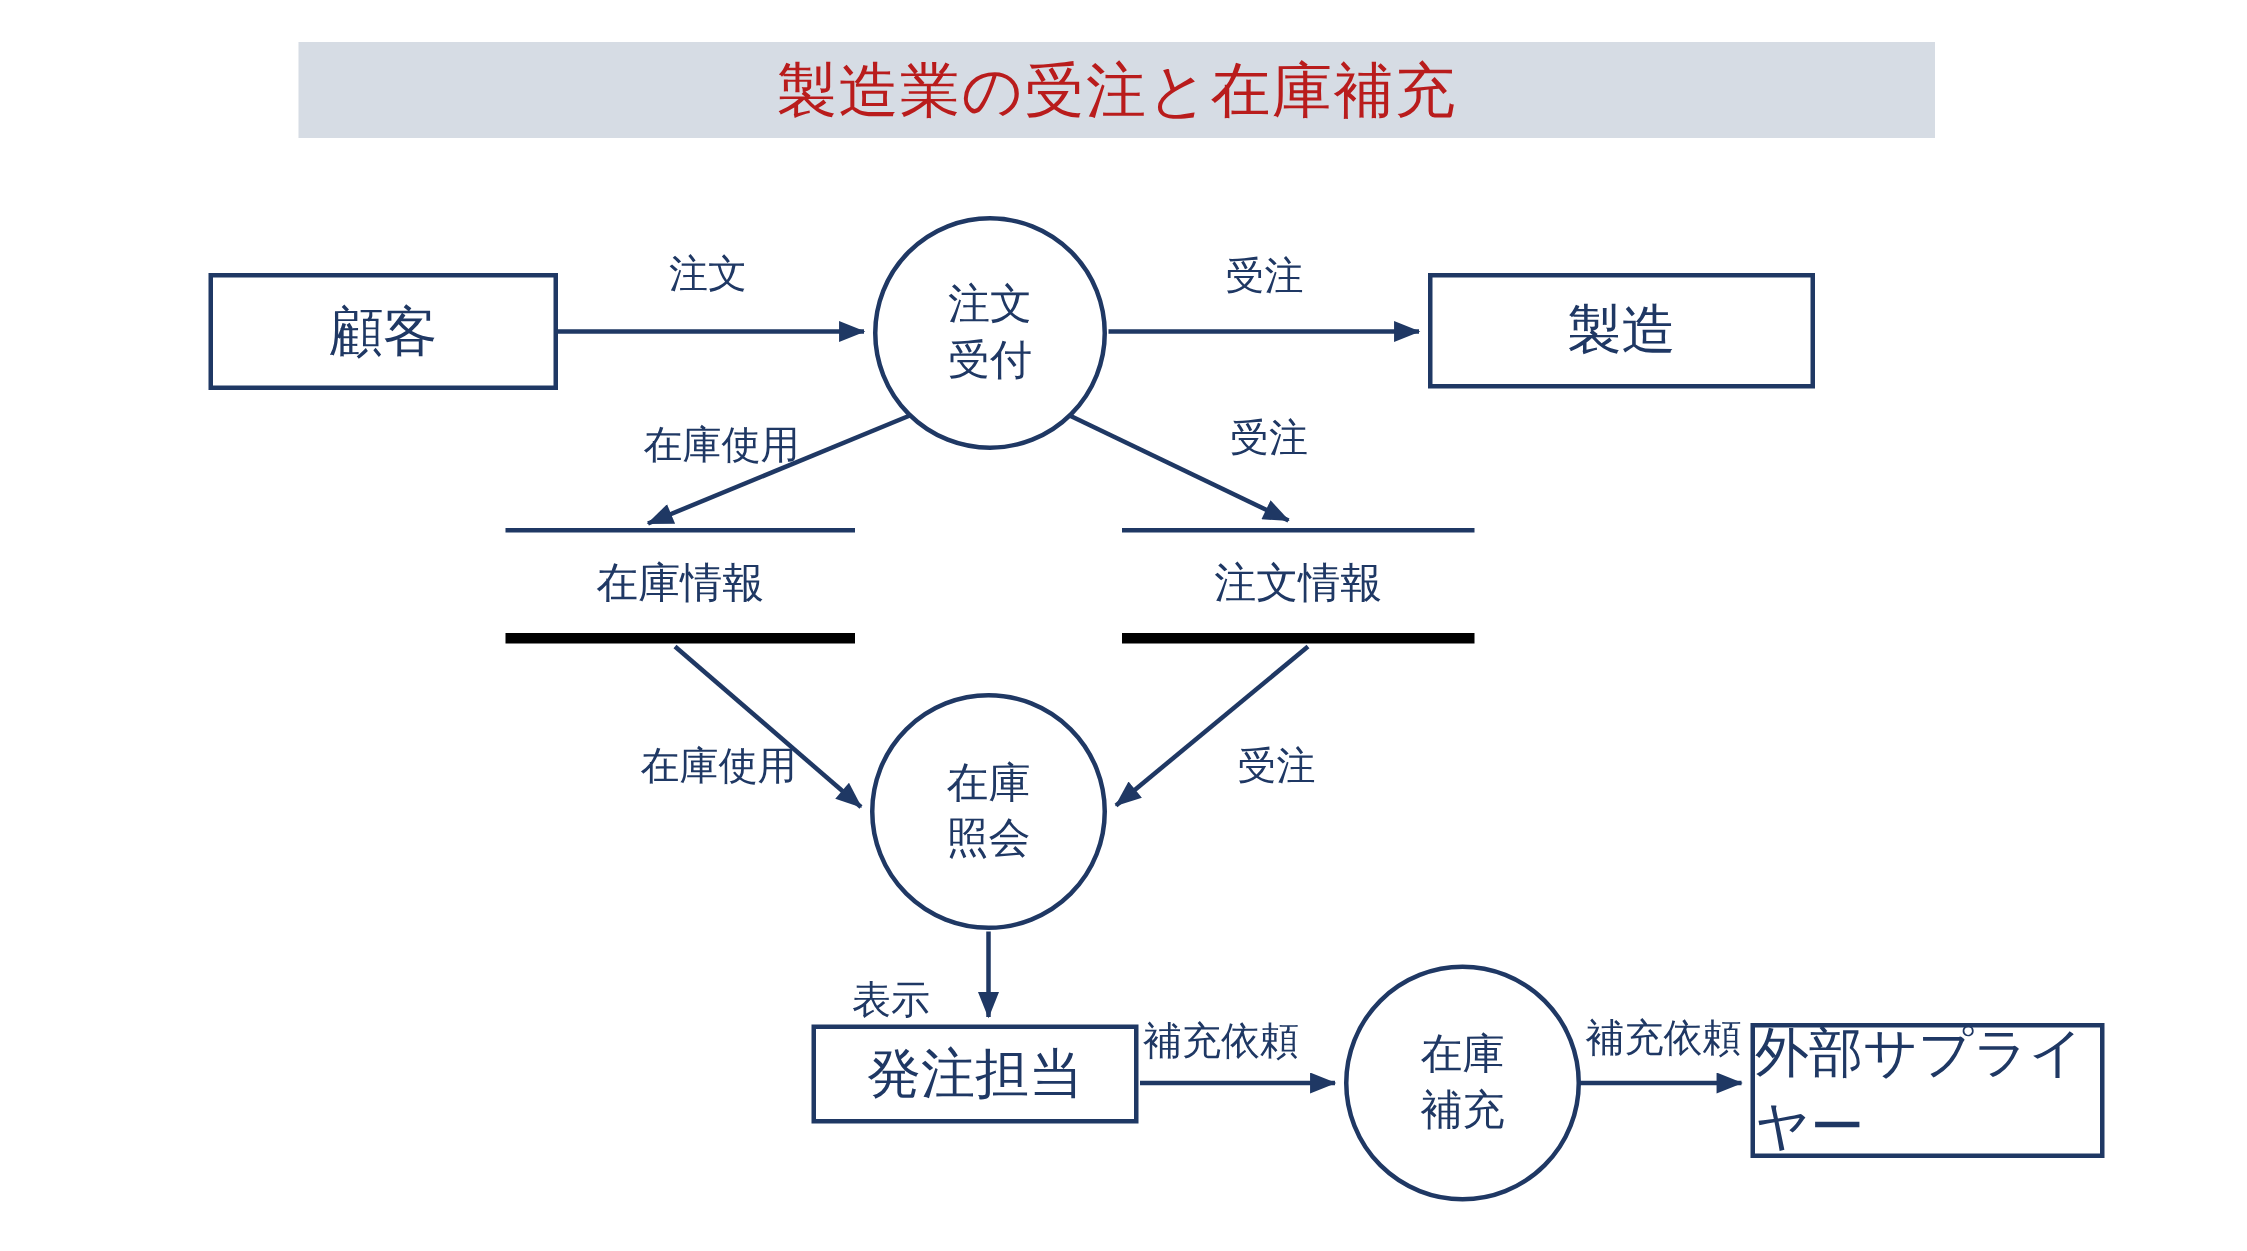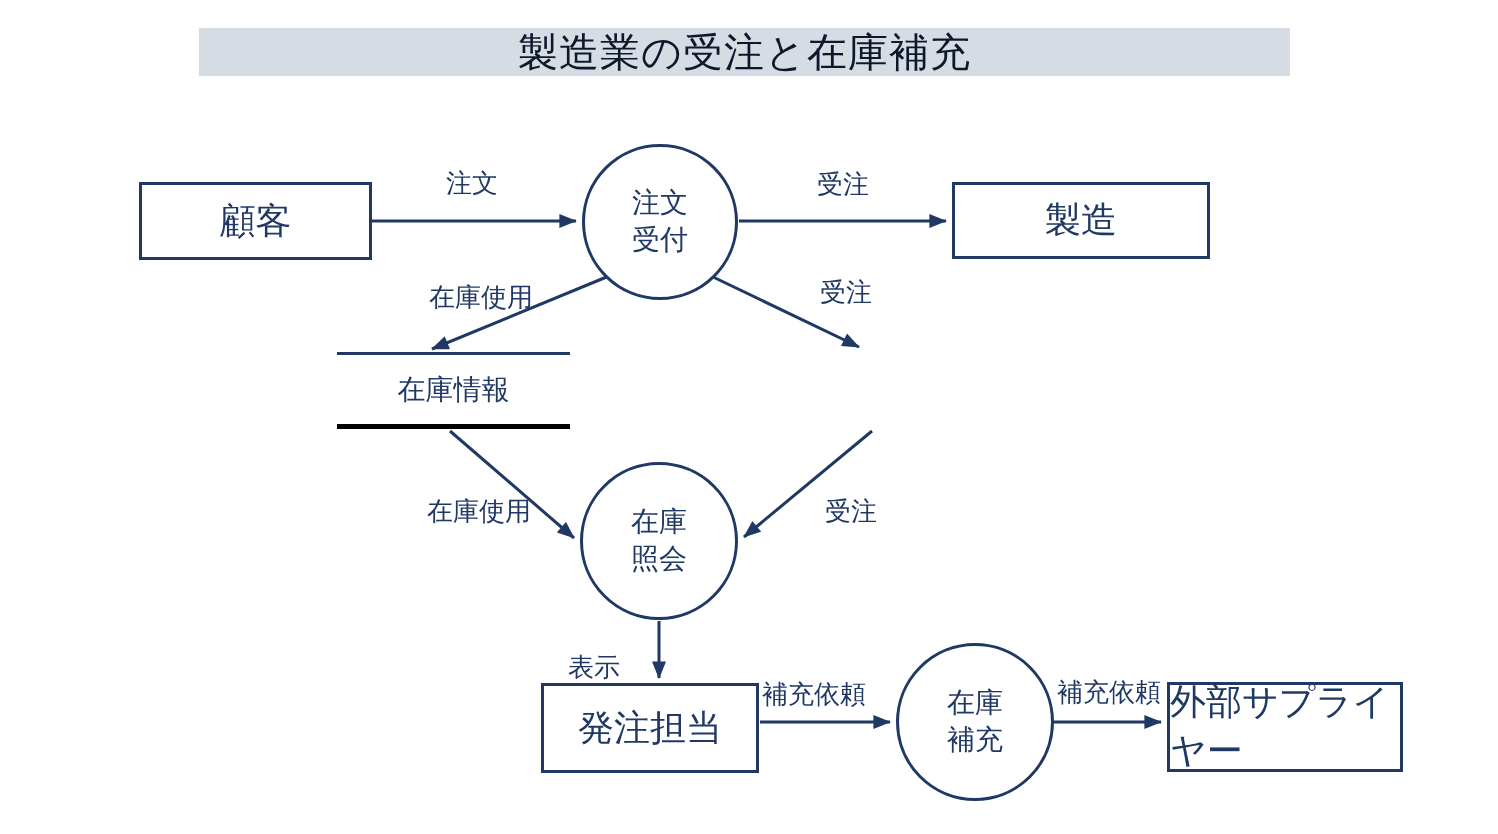--- a/index.html
+++ b/index.html
@@ -8,25 +8,25 @@
     width: 1498px;
     height: 834px;
     background: #ffffff;
     font-family: "Liberation Sans", "DejaVu Sans", sans-serif;
     color: #1f3864;
     overflow: hidden;
   }
   .title-bar {
     position: absolute;
     left: 199px; top: 28px;
-    width: 1091px; height: 48px;
+    width: 1091px; height: 64px;
     background: #d6dce4;
     display: flex; align-items: center; justify-content: center;
     font-size: 40px;
-    color: #0f172a;
+    color: #b91c1c;
     letter-spacing: 1px;
   }
   .ext-rect {
     position: absolute;
     border: 3px solid #1f3864;
     background: #ffffff;
     display: flex; align-items: center; justify-content: center;
     font-size: 36px;
     box-sizing: border-box;
   }
@@ -37,21 +37,21 @@
     background: #ffffff;
     display: flex; flex-direction: column; align-items: center; justify-content: center;
     font-size: 28px;
     line-height: 1.32;
     box-sizing: border-box;
     text-align: center;
   }
   .data-store {
     position: absolute;
     border-top: 3px solid #1f3864;
-    border-bottom: 5px solid #000000;
+    border-bottom: 7px solid #000000;
     background: transparent;
     display: flex; align-items: center; justify-content: center;
     font-size: 28px;
     box-sizing: border-box;
   }
   .flow-label {
     position: absolute;
     transform: translate(-50%, -50%);
     font-size: 26px;
     white-space: nowrap;
@@ -92,21 +92,21 @@
   </svg>
 
   <div class="ext-rect" style="left:139px; top:182px; width:233px; height:78px;">
     <span>顧客</span>
   </div>
 
   <div class="ext-rect" style="left:952px; top:182px; width:258px; height:77px;">
     <span>製造</span>
   </div>
 
-  <div class="ext-rect" style="left:541px; top:683px; width:218px; height:90px;">
+  <div class="ext-rect" style="left:541px; top:683px; width:218px; height:66px;">
     <span>発注担当</span>
   </div>
 
   <div class="ext-rect" style="left:1167px; top:682px; width:236px; height:90px;">
     <span>外部サプライヤー</span>
   </div>
 
   <div class="process-circle" style="left:582px; top:144px; width:156px; height:156px;">
     <span>注文</span>
     <span>受付</span>
@@ -119,20 +119,23 @@
 
   <div class="process-circle" style="left:896px; top:643px; width:158px; height:158px;">
     <span>在庫</span>
     <span>補充</span>
   </div>
 
   <div class="data-store" style="left:337px; top:352px; width:233px; height:77px;">
     <span>在庫情報</span>
   </div>
 
+  <div class="data-store" style="left:748px; top:352px; width:235px; height:77px;">
+    <span>注文情報</span>
+  </div>
 
   <div class="flow-label" style="left:472px; top:183px;">注文</div>
   <div class="flow-label" style="left:843px; top:184px;">受注</div>
   <div class="flow-label" style="left:481px; top:297px;">在庫使用</div>
   <div class="flow-label" style="left:846px; top:292px;">受注</div>
   <div class="flow-label" style="left:479px; top:511px;">在庫使用</div>
   <div class="flow-label" style="left:851px; top:511px;">受注</div>
   <div class="flow-label" style="left:594px; top:667px;">表示</div>
   <div class="flow-label" style="left:814px; top:694px;">補充依頼</div>
   <div class="flow-label" style="left:1109px; top:692px;">補充依頼</div>

